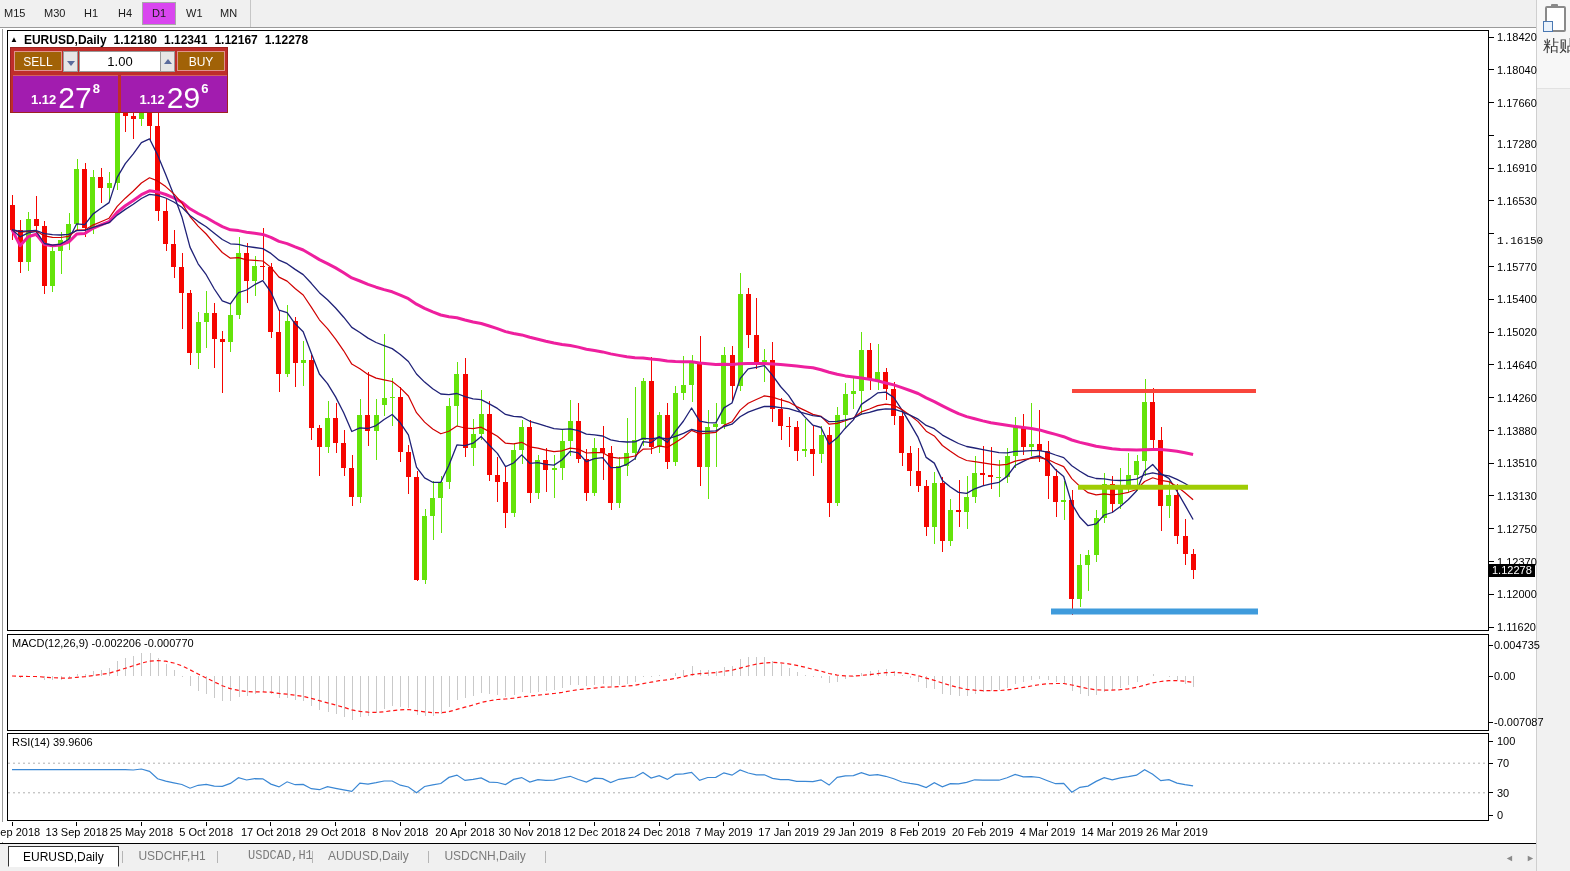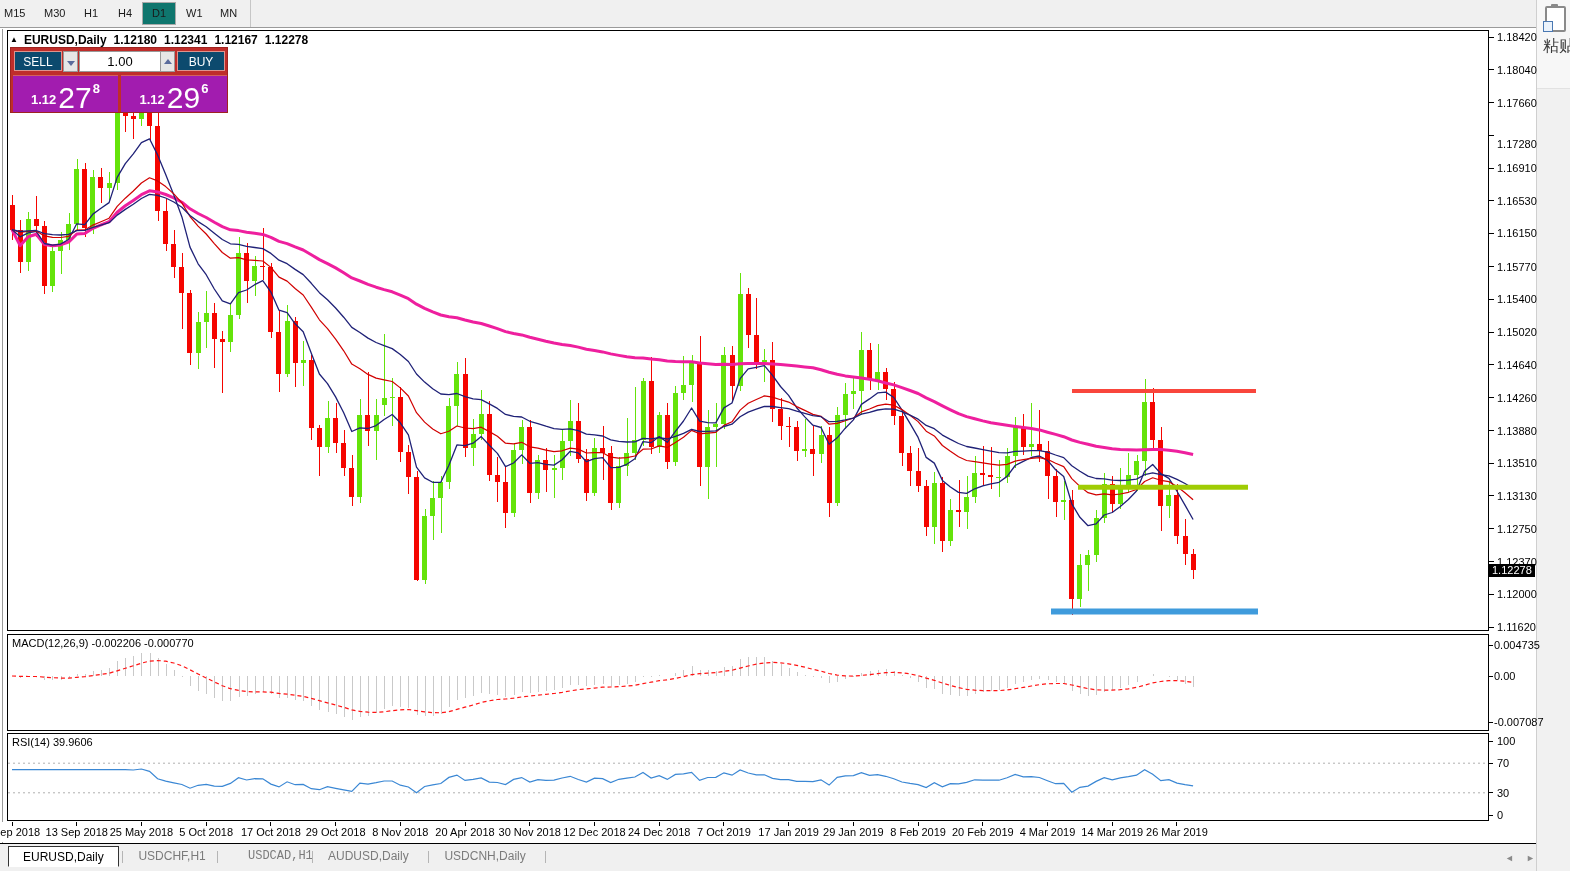--- a/index.html
+++ b/index.html
@@ -1,21 +1,21 @@
 <!DOCTYPE html>
 <html><head>
 <meta charset="utf-8">
 <style>
   html,body{margin:0;padding:0;background:#fff;}
   body{font-family:"Liberation Sans",sans-serif;}
   #screen{position:relative;width:1570px;height:871px;overflow:hidden;background:#fff;}
   
   #toolbar{position:absolute;left:0;top:0;width:1536px;height:27px;background:#f0f0f0;border-bottom:1px solid #9a9a9a;}
   .tf-btn{position:absolute;top:2px;height:21px;line-height:21px;padding:0 9px;font-size:11px;color:#1a1a1a;border:1px solid transparent;cursor:default;}
-  .tf-btn.active{background:#0f766e;border:1px solid #a9a9a9;}
+  .tf-btn.active{background:#d946ef;border:1px solid #a9a9a9;}
   .tb-sep{position:absolute;top:0;width:1px;height:27px;background:#c6c6c6;}
   
   #right-strip{position:absolute;left:1536px;top:0;width:34px;height:871px;background:#f1f1f1;border-left:1px solid #cfcfcf;}
   #right-strip .top{position:absolute;left:0;top:0;width:34px;height:88px;background:#f7f7f7;border-bottom:1px solid #e2e2e2;}
   .clipboard{position:absolute;left:8px;top:6px;width:17px;height:22px;border:2px solid #8a8a8a;border-radius:2px;background:#fff;}
   .clipboard .clip{position:absolute;left:4px;top:-4px;width:7px;height:4px;background:#8a8a8a;border-radius:1px;}
   .clipboard .blue{position:absolute;left:-4px;bottom:-2px;width:8px;height:9px;background:#eaf2fb;border:1.5px solid #4a78b2;}
   .paste-label{position:absolute;left:6px;top:36px;font-size:16px;color:#3a3a3a;white-space:nowrap;}
   
   .panel{position:absolute;background:#fff;border:1px solid #000;box-sizing:border-box;}
@@ -23,21 +23,21 @@
   #price-axis-bg{position:absolute;left:1489px;top:30px;width:47px;height:812px;background:#fff;}
   .axis-label{position:absolute;font-size:11px;color:#000;white-space:nowrap;}
   .tickmark{position:absolute;background:#000;}
   #gfx{position:absolute;left:0;top:0;}
   
   #chart-header{position:absolute;left:10px;top:33px;font-size:12px;font-weight:700;color:#000;white-space:nowrap;}
   #chart-header .arrow{font-size:8px;vertical-align:2px;margin-right:6px;cursor:pointer;}
   #chart-header span.q{margin-left:7px;}
   
   #trade-widget{position:absolute;left:10px;top:47px;width:218px;height:66px;background:#bf2d2a;border:1px solid #9e2320;box-sizing:border-box;}
-  .tw-btn{position:absolute;top:3px;height:20px;line-height:21px;text-align:center;color:#fff;font-size:12px;background:#0c4a6e;border:1px solid #de938d;box-sizing:border-box;cursor:pointer;}
+  .tw-btn{position:absolute;top:3px;height:20px;line-height:21px;text-align:center;color:#fff;font-size:12px;background:#a16207;border:1px solid #de938d;box-sizing:border-box;cursor:pointer;}
   #sell-btn{left:3px;width:48px;}
   #buy-btn{left:166px;width:48px;}
   .spin-btn{position:absolute;top:3px;width:15px;height:21px;background:#e6e6e6;border:1px solid #999;box-sizing:border-box;cursor:pointer;}
   .spin-btn .tri{position:absolute;left:3px;width:0;height:0;border-left:4px solid transparent;border-right:4px solid transparent;}
   .tri-down{top:9px;border-top:5px solid #5a6b9c;}
   .tri-up{top:7px;border-bottom:5px solid #5a6b9c;}
   #vol-box{position:absolute;left:68px;top:3px;width:82px;height:21px;background:#fff;border:1px solid #999;box-sizing:border-box;font-size:13px;color:#000;text-align:center;line-height:20px;}
   .price-box{position:absolute;top:27px;height:36px;background:#a21caf;border-top:1px solid #d4615c;color:#fff;display:flex;align-items:flex-end;justify-content:center;cursor:pointer;}
   #sell-price{left:2px;width:105px;}
   #buy-price{left:110px;width:106px;}
@@ -588,21 +588,21 @@
       <div class="date-label" style="left:400.32px;">8 Nov 2018</div>
       <div class="tickmark" style="left:464.53999999999996px;top:0;width:1px;height:4px;"></div>
       <div class="date-label" style="left:465.03999999999996px;">20 Apr 2018</div>
       <div class="tickmark" style="left:529.26px;top:0;width:1px;height:4px;"></div>
       <div class="date-label" style="left:529.76px;">30 Nov 2018</div>
       <div class="tickmark" style="left:593.98px;top:0;width:1px;height:4px;"></div>
       <div class="date-label" style="left:594.48px;">12 Dec 2018</div>
       <div class="tickmark" style="left:658.7px;top:0;width:1px;height:4px;"></div>
       <div class="date-label" style="left:659.2px;">24 Dec 2018</div>
       <div class="tickmark" style="left:723.42px;top:0;width:1px;height:4px;"></div>
-      <div class="date-label" style="left:723.92px;">7 Oct 2019</div>
+      <div class="date-label" style="left:723.92px;">7 May 2019</div>
       <div class="tickmark" style="left:788.14px;top:0;width:1px;height:4px;"></div>
       <div class="date-label" style="left:788.64px;">17 Jan 2019</div>
       <div class="tickmark" style="left:852.86px;top:0;width:1px;height:4px;"></div>
       <div class="date-label" style="left:853.36px;">29 Jan 2019</div>
       <div class="tickmark" style="left:917.5799999999999px;top:0;width:1px;height:4px;"></div>
       <div class="date-label" style="left:918.0799999999999px;">8 Feb 2019</div>
       <div class="tickmark" style="left:982.3px;top:0;width:1px;height:4px;"></div>
       <div class="date-label" style="left:982.8px;">20 Feb 2019</div>
       <div class="tickmark" style="left:1047.02px;top:0;width:1px;height:4px;"></div>
       <div class="date-label" style="left:1047.52px;">4 Mar 2019</div>
@@ -643,21 +643,21 @@
     <div class="axis-label" style="left:1497px;top:63.97058823529443px;">1.18040</div>
     <div class="tickmark" style="left:1488px;top:102.44117647058691px;width:6px;height:1px;"></div>
     <div class="axis-label" style="left:1497px;top:96.94117647058691px;">1.17660</div>
     <div class="tickmark" style="left:1488px;top:135.41176470588135px;width:6px;height:1px;"></div>
     <div class="axis-label" style="left:1497px;top:129.91176470588135px;margin-top:8px;">1.17280</div>
     <div class="tickmark" style="left:1488px;top:167.51470588235233px;width:6px;height:1px;"></div>
     <div class="axis-label" style="left:1497px;top:162.01470588235233px;">1.16910</div>
     <div class="tickmark" style="left:1488px;top:200.48529411764673px;width:6px;height:1px;"></div>
     <div class="axis-label" style="left:1497px;top:194.98529411764673px;">1.16530</div>
     <div class="tickmark" style="left:1488px;top:233.45588235294116px;width:6px;height:1px;"></div>
-    <div class="axis-label" style="left:1497px;top:227px;">1.16150</div>
+    <div class="axis-label" style="left:1497px;top:235px;font-family:Liberation Mono, monospace;">1.16150</div>
     <div class="tickmark" style="left:1488px;top:266.4264705882356px;width:6px;height:1px;"></div>
     <div class="axis-label" style="left:1497px;top:260.9264705882356px;">1.15770</div>
     <div class="tickmark" style="left:1488px;top:298.5294117647066px;width:6px;height:1px;"></div>
     <div class="axis-label" style="left:1497px;top:293.0294117647066px;">1.15400</div>
     <div class="tickmark" style="left:1488px;top:331.50000000000097px;width:6px;height:1px;"></div>
     <div class="axis-label" style="left:1497px;top:326.00000000000097px;">1.15020</div>
     <div class="tickmark" style="left:1488px;top:364.47058823529346px;width:6px;height:1px;"></div>
     <div class="axis-label" style="left:1497px;top:358.97058823529346px;">1.14640</div>
     <div class="tickmark" style="left:1488px;top:397.4411764705879px;width:6px;height:1px;"></div>
     <div class="axis-label" style="left:1497px;top:391.9411764705879px;">1.14260</div>

